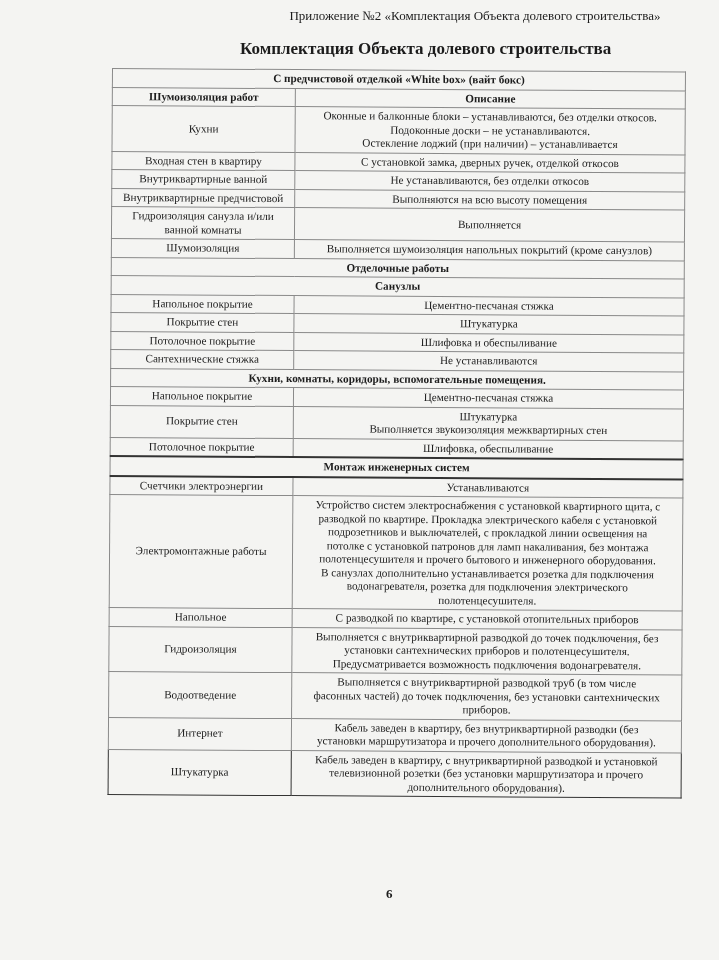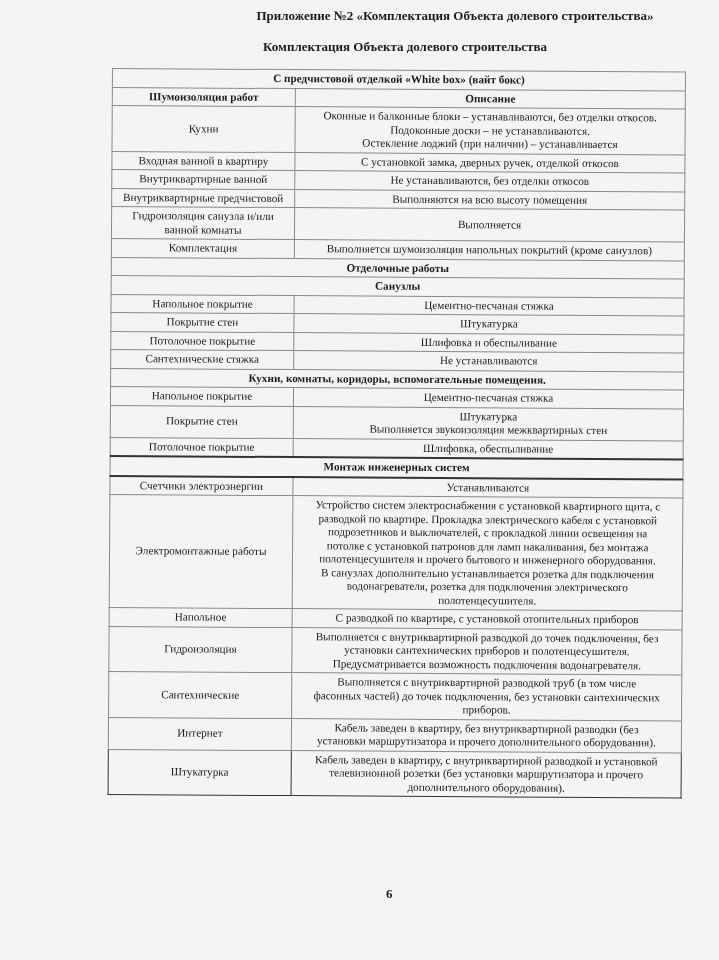--- a/index.html
+++ b/index.html
@@ -3,26 +3,26 @@
 <meta charset="utf-8">
 <style>
   html, body { margin: 0; padding: 0; }
   body {
     width: 719px; height: 960px; background: #f4f4f2; position: relative;
     font-family: "Liberation Serif", "DejaVu Serif", serif; color: #1c1c1c;
     overflow: hidden;
   }
   .page { position: absolute; left: 0; top: 0; width: 719px; height: 960px; }
   .title {
-    position: absolute; left: 220px; top: 8px; width: 470px;
-    font-weight: bold; font-size: 13px; text-align: center; white-space: nowrap;
+    position: absolute; left: 240px; top: 8px; width: 470px;
+    font-weight: normal; font-size: 13px; text-align: center; white-space: nowrap;
   }
   .subtitle {
     position: absolute; left: 240px; top: 39px; width: 330px;
-    font-weight: bold; font-size: 13px; text-align: center; white-space: nowrap;
+    font-weight: bold; font-size: 17px; text-align: center; white-space: nowrap;
   }
   table.spec {
     position: absolute; left: 112px; top: 68px; width: 574px;
     border-collapse: collapse; font-size: 11.2px; line-height: 13.5px;
     transform: rotate(0.35deg); transform-origin: top left;
   }
   table.spec td {
     border: 1px solid #8a8a8a; text-align: center; vertical-align: middle;
     padding: 2px 4px;
   }
@@ -53,21 +53,21 @@
       </tr>
     <tr>
           <td class="c1">Кухни</td>
           <td>
             <span class="line">Оконные и балконные блоки – устанавливаются, без отделки откосов.</span>
             <span class="line">Подоконные доски – не устанавливаются.</span>
             <span class="line">Остекление лоджий (при наличии) – устанавливается</span>
           </td>
         </tr>
         <tr>
-          <td class="c1">Входная ванной в квартиру</td>
+          <td class="c1">Входная стен в квартиру</td>
           <td>
             <span class="line">С установкой замка, дверных ручек, отделкой откосов</span>
           </td>
         </tr>
         <tr>
           <td class="c1">Внутриквартирные ванной</td>
           <td>
             <span class="line">Не устанавливаются, без отделки откосов</span>
           </td>
         </tr>
@@ -77,21 +77,21 @@
             <span class="line">Выполняются на всю высоту помещения</span>
           </td>
         </tr>
         <tr>
           <td class="c1">Гидроизоляция санузла и/или ванной комнаты</td>
           <td>
             <span class="line">Выполняется</span>
           </td>
         </tr>
         <tr>
-          <td class="c1">Комплектация</td>
+          <td class="c1">Шумоизоляция</td>
           <td>
             <span class="line">Выполняется шумоизоляция напольных покрытий (кроме санузлов)</span>
           </td>
         </tr>
         <tr>
           <td colspan="2" class="sec">Отделочные работы</td>
         </tr>
         <tr>
           <td colspan="2" class="sec">Санузлы</td>
         </tr>
@@ -171,21 +171,21 @@
         </tr>
         <tr>
           <td class="c1">Гидроизоляция</td>
           <td>
             <span class="line">Выполняется с внутриквартирной разводкой до точек подключения, без</span>
             <span class="line">установки сантехнических приборов и полотенцесушителя.</span>
             <span class="line">Предусматривается возможность подключения водонагревателя.</span>
           </td>
         </tr>
         <tr>
-          <td class="c1">Сантехнические</td>
+          <td class="c1">Водоотведение</td>
           <td>
             <span class="line">Выполняется с внутриквартирной разводкой труб (в том числе</span>
             <span class="line">фасонных частей) до точек подключения, без установки сантехнических</span>
             <span class="line">приборов.</span>
           </td>
         </tr>
         <tr>
           <td class="c1">Интернет</td>
           <td>
             <span class="line">Кабель заведен в квартиру, без внутриквартирной разводки (без</span>

